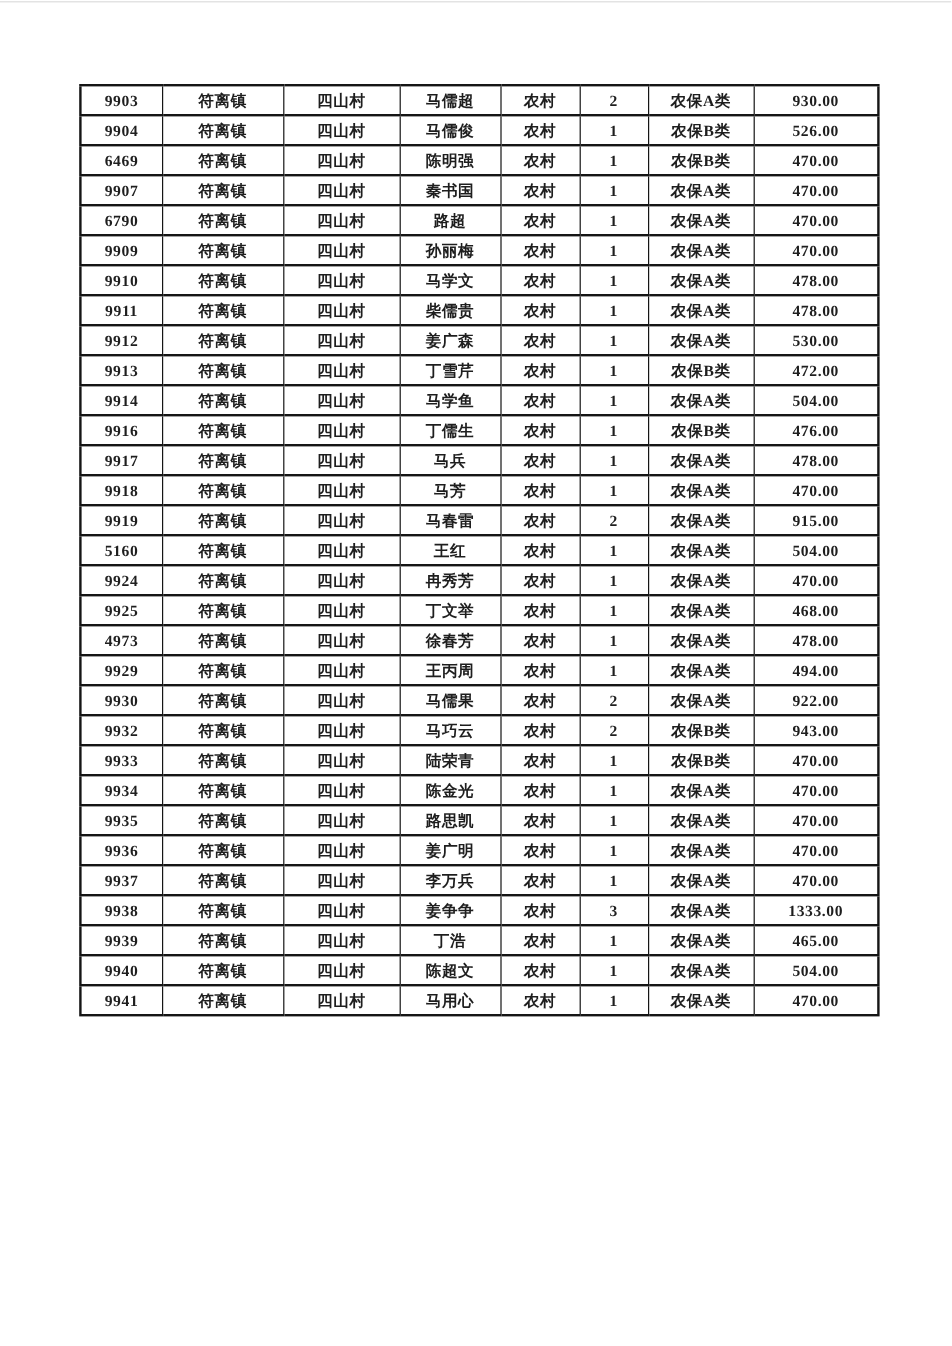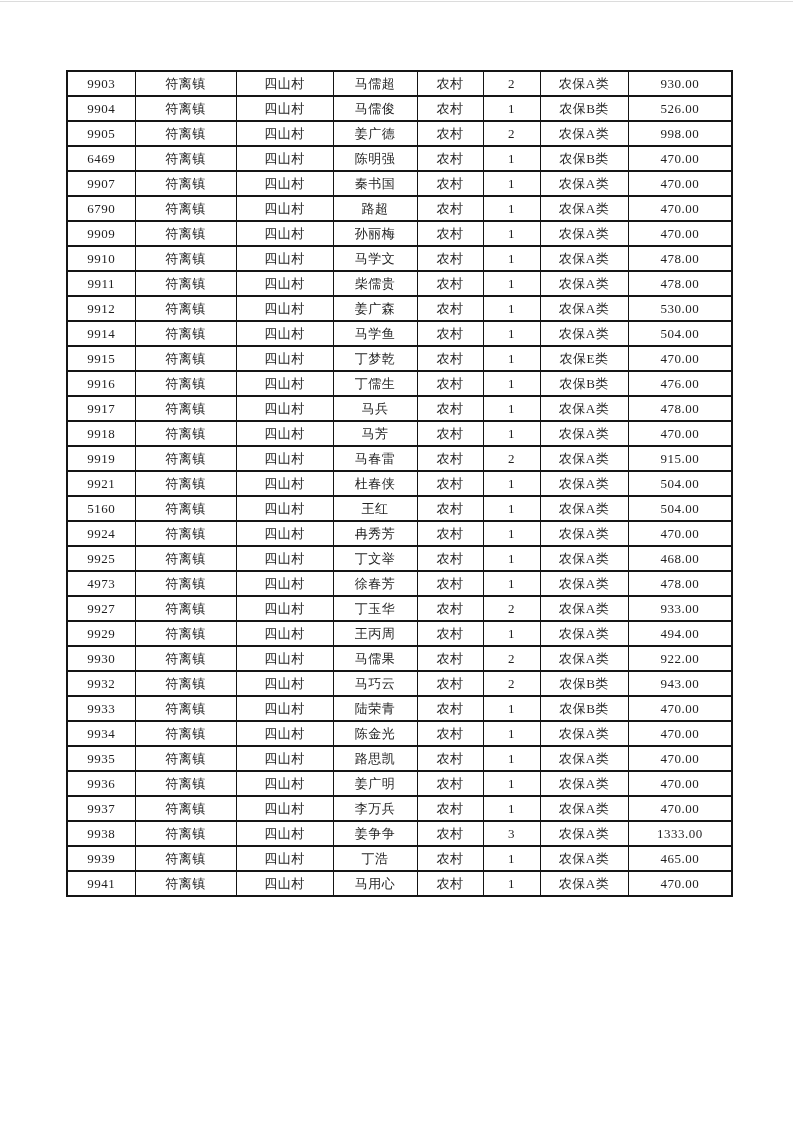--- a/index.html
+++ b/index.html
@@ -6,20 +6,21 @@
     margin: 0;
     padding: 0;
     background: #ffffff;
   }
   .page {
     position: relative;
     width: 793px;
     height: 1122px;
     background: var(--page-bg, #ffffff);
     overflow: hidden;
+    font-weight: bold;
   }
   .top-edge {
     position: absolute;
     top: 1px;
     left: 0;
     width: 100%;
     height: 1px;
     background: var(--top-edge, #dcdcdc);
   }
   table.roster {
@@ -81,318 +82,298 @@
           <td class="num">9904</td>
           <td>符离镇</td>
           <td>四山村</td>
           <td>马儒俊</td>
           <td>农村</td>
           <td class="num">1</td>
           <td>农保B类</td>
           <td class="num">526.00</td>
         </tr>
         <tr>
-          <td class="num">9905</td>
-          <td>符离镇</td>
-          <td>四山村</td>
-          <td>姜广德</td>
+          <td class="num">6469</td>
+          <td>符离镇</td>
+          <td>四山村</td>
+          <td>陈明强</td>
+          <td>农村</td>
+          <td class="num">1</td>
+          <td>农保B类</td>
+          <td class="num">470.00</td>
+        </tr>
+        <tr>
+          <td class="num">9907</td>
+          <td>符离镇</td>
+          <td>四山村</td>
+          <td>秦书国</td>
+          <td>农村</td>
+          <td class="num">1</td>
+          <td>农保A类</td>
+          <td class="num">470.00</td>
+        </tr>
+        <tr>
+          <td class="num">6790</td>
+          <td>符离镇</td>
+          <td>四山村</td>
+          <td>路超</td>
+          <td>农村</td>
+          <td class="num">1</td>
+          <td>农保A类</td>
+          <td class="num">470.00</td>
+        </tr>
+        <tr>
+          <td class="num">9909</td>
+          <td>符离镇</td>
+          <td>四山村</td>
+          <td>孙丽梅</td>
+          <td>农村</td>
+          <td class="num">1</td>
+          <td>农保A类</td>
+          <td class="num">470.00</td>
+        </tr>
+        <tr>
+          <td class="num">9910</td>
+          <td>符离镇</td>
+          <td>四山村</td>
+          <td>马学文</td>
+          <td>农村</td>
+          <td class="num">1</td>
+          <td>农保A类</td>
+          <td class="num">478.00</td>
+        </tr>
+        <tr>
+          <td class="num">9911</td>
+          <td>符离镇</td>
+          <td>四山村</td>
+          <td>柴儒贵</td>
+          <td>农村</td>
+          <td class="num">1</td>
+          <td>农保A类</td>
+          <td class="num">478.00</td>
+        </tr>
+        <tr>
+          <td class="num">9912</td>
+          <td>符离镇</td>
+          <td>四山村</td>
+          <td>姜广森</td>
+          <td>农村</td>
+          <td class="num">1</td>
+          <td>农保A类</td>
+          <td class="num">530.00</td>
+        </tr>
+        <tr>
+          <td class="num">9913</td>
+          <td>符离镇</td>
+          <td>四山村</td>
+          <td>丁雪芹</td>
+          <td>农村</td>
+          <td class="num">1</td>
+          <td>农保B类</td>
+          <td class="num">472.00</td>
+        </tr>
+        <tr>
+          <td class="num">9914</td>
+          <td>符离镇</td>
+          <td>四山村</td>
+          <td>马学鱼</td>
+          <td>农村</td>
+          <td class="num">1</td>
+          <td>农保A类</td>
+          <td class="num">504.00</td>
+        </tr>
+        <tr>
+          <td class="num">9916</td>
+          <td>符离镇</td>
+          <td>四山村</td>
+          <td>丁儒生</td>
+          <td>农村</td>
+          <td class="num">1</td>
+          <td>农保B类</td>
+          <td class="num">476.00</td>
+        </tr>
+        <tr>
+          <td class="num">9917</td>
+          <td>符离镇</td>
+          <td>四山村</td>
+          <td>马兵</td>
+          <td>农村</td>
+          <td class="num">1</td>
+          <td>农保A类</td>
+          <td class="num">478.00</td>
+        </tr>
+        <tr>
+          <td class="num">9918</td>
+          <td>符离镇</td>
+          <td>四山村</td>
+          <td>马芳</td>
+          <td>农村</td>
+          <td class="num">1</td>
+          <td>农保A类</td>
+          <td class="num">470.00</td>
+        </tr>
+        <tr>
+          <td class="num">9919</td>
+          <td>符离镇</td>
+          <td>四山村</td>
+          <td>马春雷</td>
           <td>农村</td>
           <td class="num">2</td>
           <td>农保A类</td>
-          <td class="num">998.00</td>
-        </tr>
-        <tr>
-          <td class="num">6469</td>
-          <td>符离镇</td>
-          <td>四山村</td>
-          <td>陈明强</td>
-          <td>农村</td>
-          <td class="num">1</td>
-          <td>农保B类</td>
-          <td class="num">470.00</td>
-        </tr>
-        <tr>
-          <td class="num">9907</td>
-          <td>符离镇</td>
-          <td>四山村</td>
-          <td>秦书国</td>
-          <td>农村</td>
-          <td class="num">1</td>
-          <td>农保A类</td>
-          <td class="num">470.00</td>
-        </tr>
-        <tr>
-          <td class="num">6790</td>
-          <td>符离镇</td>
-          <td>四山村</td>
-          <td>路超</td>
-          <td>农村</td>
-          <td class="num">1</td>
-          <td>农保A类</td>
-          <td class="num">470.00</td>
-        </tr>
-        <tr>
-          <td class="num">9909</td>
-          <td>符离镇</td>
-          <td>四山村</td>
-          <td>孙丽梅</td>
-          <td>农村</td>
-          <td class="num">1</td>
-          <td>农保A类</td>
-          <td class="num">470.00</td>
-        </tr>
-        <tr>
-          <td class="num">9910</td>
-          <td>符离镇</td>
-          <td>四山村</td>
-          <td>马学文</td>
+          <td class="num">915.00</td>
+        </tr>
+        <tr>
+          <td class="num">5160</td>
+          <td>符离镇</td>
+          <td>四山村</td>
+          <td>王红</td>
+          <td>农村</td>
+          <td class="num">1</td>
+          <td>农保A类</td>
+          <td class="num">504.00</td>
+        </tr>
+        <tr>
+          <td class="num">9924</td>
+          <td>符离镇</td>
+          <td>四山村</td>
+          <td>冉秀芳</td>
+          <td>农村</td>
+          <td class="num">1</td>
+          <td>农保A类</td>
+          <td class="num">470.00</td>
+        </tr>
+        <tr>
+          <td class="num">9925</td>
+          <td>符离镇</td>
+          <td>四山村</td>
+          <td>丁文举</td>
+          <td>农村</td>
+          <td class="num">1</td>
+          <td>农保A类</td>
+          <td class="num">468.00</td>
+        </tr>
+        <tr>
+          <td class="num">4973</td>
+          <td>符离镇</td>
+          <td>四山村</td>
+          <td>徐春芳</td>
           <td>农村</td>
           <td class="num">1</td>
           <td>农保A类</td>
           <td class="num">478.00</td>
         </tr>
         <tr>
-          <td class="num">9911</td>
-          <td>符离镇</td>
-          <td>四山村</td>
-          <td>柴儒贵</td>
-          <td>农村</td>
-          <td class="num">1</td>
-          <td>农保A类</td>
-          <td class="num">478.00</td>
-        </tr>
-        <tr>
-          <td class="num">9912</td>
-          <td>符离镇</td>
-          <td>四山村</td>
-          <td>姜广森</td>
-          <td>农村</td>
-          <td class="num">1</td>
-          <td>农保A类</td>
-          <td class="num">530.00</td>
-        </tr>
-        <tr>
-          <td class="num">9914</td>
-          <td>符离镇</td>
-          <td>四山村</td>
-          <td>马学鱼</td>
+          <td class="num">9929</td>
+          <td>符离镇</td>
+          <td>四山村</td>
+          <td>王丙周</td>
+          <td>农村</td>
+          <td class="num">1</td>
+          <td>农保A类</td>
+          <td class="num">494.00</td>
+        </tr>
+        <tr>
+          <td class="num">9930</td>
+          <td>符离镇</td>
+          <td>四山村</td>
+          <td>马儒果</td>
+          <td>农村</td>
+          <td class="num">2</td>
+          <td>农保A类</td>
+          <td class="num">922.00</td>
+        </tr>
+        <tr>
+          <td class="num">9932</td>
+          <td>符离镇</td>
+          <td>四山村</td>
+          <td>马巧云</td>
+          <td>农村</td>
+          <td class="num">2</td>
+          <td>农保B类</td>
+          <td class="num">943.00</td>
+        </tr>
+        <tr>
+          <td class="num">9933</td>
+          <td>符离镇</td>
+          <td>四山村</td>
+          <td>陆荣青</td>
+          <td>农村</td>
+          <td class="num">1</td>
+          <td>农保B类</td>
+          <td class="num">470.00</td>
+        </tr>
+        <tr>
+          <td class="num">9934</td>
+          <td>符离镇</td>
+          <td>四山村</td>
+          <td>陈金光</td>
+          <td>农村</td>
+          <td class="num">1</td>
+          <td>农保A类</td>
+          <td class="num">470.00</td>
+        </tr>
+        <tr>
+          <td class="num">9935</td>
+          <td>符离镇</td>
+          <td>四山村</td>
+          <td>路思凯</td>
+          <td>农村</td>
+          <td class="num">1</td>
+          <td>农保A类</td>
+          <td class="num">470.00</td>
+        </tr>
+        <tr>
+          <td class="num">9936</td>
+          <td>符离镇</td>
+          <td>四山村</td>
+          <td>姜广明</td>
+          <td>农村</td>
+          <td class="num">1</td>
+          <td>农保A类</td>
+          <td class="num">470.00</td>
+        </tr>
+        <tr>
+          <td class="num">9937</td>
+          <td>符离镇</td>
+          <td>四山村</td>
+          <td>李万兵</td>
+          <td>农村</td>
+          <td class="num">1</td>
+          <td>农保A类</td>
+          <td class="num">470.00</td>
+        </tr>
+        <tr>
+          <td class="num">9938</td>
+          <td>符离镇</td>
+          <td>四山村</td>
+          <td>姜争争</td>
+          <td>农村</td>
+          <td class="num">3</td>
+          <td>农保A类</td>
+          <td class="num">1333.00</td>
+        </tr>
+        <tr>
+          <td class="num">9939</td>
+          <td>符离镇</td>
+          <td>四山村</td>
+          <td>丁浩</td>
+          <td>农村</td>
+          <td class="num">1</td>
+          <td>农保A类</td>
+          <td class="num">465.00</td>
+        </tr>
+        <tr>
+          <td class="num">9940</td>
+          <td>符离镇</td>
+          <td>四山村</td>
+          <td>陈超文</td>
           <td>农村</td>
           <td class="num">1</td>
           <td>农保A类</td>
           <td class="num">504.00</td>
-        </tr>
-        <tr>
-          <td class="num">9915</td>
-          <td>符离镇</td>
-          <td>四山村</td>
-          <td>丁梦乾</td>
-          <td>农村</td>
-          <td class="num">1</td>
-          <td>农保E类</td>
-          <td class="num">470.00</td>
-        </tr>
-        <tr>
-          <td class="num">9916</td>
-          <td>符离镇</td>
-          <td>四山村</td>
-          <td>丁儒生</td>
-          <td>农村</td>
-          <td class="num">1</td>
-          <td>农保B类</td>
-          <td class="num">476.00</td>
-        </tr>
-        <tr>
-          <td class="num">9917</td>
-          <td>符离镇</td>
-          <td>四山村</td>
-          <td>马兵</td>
-          <td>农村</td>
-          <td class="num">1</td>
-          <td>农保A类</td>
-          <td class="num">478.00</td>
-        </tr>
-        <tr>
-          <td class="num">9918</td>
-          <td>符离镇</td>
-          <td>四山村</td>
-          <td>马芳</td>
-          <td>农村</td>
-          <td class="num">1</td>
-          <td>农保A类</td>
-          <td class="num">470.00</td>
-        </tr>
-        <tr>
-          <td class="num">9919</td>
-          <td>符离镇</td>
-          <td>四山村</td>
-          <td>马春雷</td>
-          <td>农村</td>
-          <td class="num">2</td>
-          <td>农保A类</td>
-          <td class="num">915.00</td>
-        </tr>
-        <tr>
-          <td class="num">9921</td>
-          <td>符离镇</td>
-          <td>四山村</td>
-          <td>杜春侠</td>
-          <td>农村</td>
-          <td class="num">1</td>
-          <td>农保A类</td>
-          <td class="num">504.00</td>
-        </tr>
-        <tr>
-          <td class="num">5160</td>
-          <td>符离镇</td>
-          <td>四山村</td>
-          <td>王红</td>
-          <td>农村</td>
-          <td class="num">1</td>
-          <td>农保A类</td>
-          <td class="num">504.00</td>
-        </tr>
-        <tr>
-          <td class="num">9924</td>
-          <td>符离镇</td>
-          <td>四山村</td>
-          <td>冉秀芳</td>
-          <td>农村</td>
-          <td class="num">1</td>
-          <td>农保A类</td>
-          <td class="num">470.00</td>
-        </tr>
-        <tr>
-          <td class="num">9925</td>
-          <td>符离镇</td>
-          <td>四山村</td>
-          <td>丁文举</td>
-          <td>农村</td>
-          <td class="num">1</td>
-          <td>农保A类</td>
-          <td class="num">468.00</td>
-        </tr>
-        <tr>
-          <td class="num">4973</td>
-          <td>符离镇</td>
-          <td>四山村</td>
-          <td>徐春芳</td>
-          <td>农村</td>
-          <td class="num">1</td>
-          <td>农保A类</td>
-          <td class="num">478.00</td>
-        </tr>
-        <tr>
-          <td class="num">9927</td>
-          <td>符离镇</td>
-          <td>四山村</td>
-          <td>丁玉华</td>
-          <td>农村</td>
-          <td class="num">2</td>
-          <td>农保A类</td>
-          <td class="num">933.00</td>
-        </tr>
-        <tr>
-          <td class="num">9929</td>
-          <td>符离镇</td>
-          <td>四山村</td>
-          <td>王丙周</td>
-          <td>农村</td>
-          <td class="num">1</td>
-          <td>农保A类</td>
-          <td class="num">494.00</td>
-        </tr>
-        <tr>
-          <td class="num">9930</td>
-          <td>符离镇</td>
-          <td>四山村</td>
-          <td>马儒果</td>
-          <td>农村</td>
-          <td class="num">2</td>
-          <td>农保A类</td>
-          <td class="num">922.00</td>
-        </tr>
-        <tr>
-          <td class="num">9932</td>
-          <td>符离镇</td>
-          <td>四山村</td>
-          <td>马巧云</td>
-          <td>农村</td>
-          <td class="num">2</td>
-          <td>农保B类</td>
-          <td class="num">943.00</td>
-        </tr>
-        <tr>
-          <td class="num">9933</td>
-          <td>符离镇</td>
-          <td>四山村</td>
-          <td>陆荣青</td>
-          <td>农村</td>
-          <td class="num">1</td>
-          <td>农保B类</td>
-          <td class="num">470.00</td>
-        </tr>
-        <tr>
-          <td class="num">9934</td>
-          <td>符离镇</td>
-          <td>四山村</td>
-          <td>陈金光</td>
-          <td>农村</td>
-          <td class="num">1</td>
-          <td>农保A类</td>
-          <td class="num">470.00</td>
-        </tr>
-        <tr>
-          <td class="num">9935</td>
-          <td>符离镇</td>
-          <td>四山村</td>
-          <td>路思凯</td>
-          <td>农村</td>
-          <td class="num">1</td>
-          <td>农保A类</td>
-          <td class="num">470.00</td>
-        </tr>
-        <tr>
-          <td class="num">9936</td>
-          <td>符离镇</td>
-          <td>四山村</td>
-          <td>姜广明</td>
-          <td>农村</td>
-          <td class="num">1</td>
-          <td>农保A类</td>
-          <td class="num">470.00</td>
-        </tr>
-        <tr>
-          <td class="num">9937</td>
-          <td>符离镇</td>
-          <td>四山村</td>
-          <td>李万兵</td>
-          <td>农村</td>
-          <td class="num">1</td>
-          <td>农保A类</td>
-          <td class="num">470.00</td>
-        </tr>
-        <tr>
-          <td class="num">9938</td>
-          <td>符离镇</td>
-          <td>四山村</td>
-          <td>姜争争</td>
-          <td>农村</td>
-          <td class="num">3</td>
-          <td>农保A类</td>
-          <td class="num">1333.00</td>
-        </tr>
-        <tr>
-          <td class="num">9939</td>
-          <td>符离镇</td>
-          <td>四山村</td>
-          <td>丁浩</td>
-          <td>农村</td>
-          <td class="num">1</td>
-          <td>农保A类</td>
-          <td class="num">465.00</td>
         </tr>
         <tr>
           <td class="num">9941</td>
           <td>符离镇</td>
           <td>四山村</td>
           <td>马用心</td>
           <td>农村</td>
           <td class="num">1</td>
           <td>农保A类</td>
           <td class="num">470.00</td>

